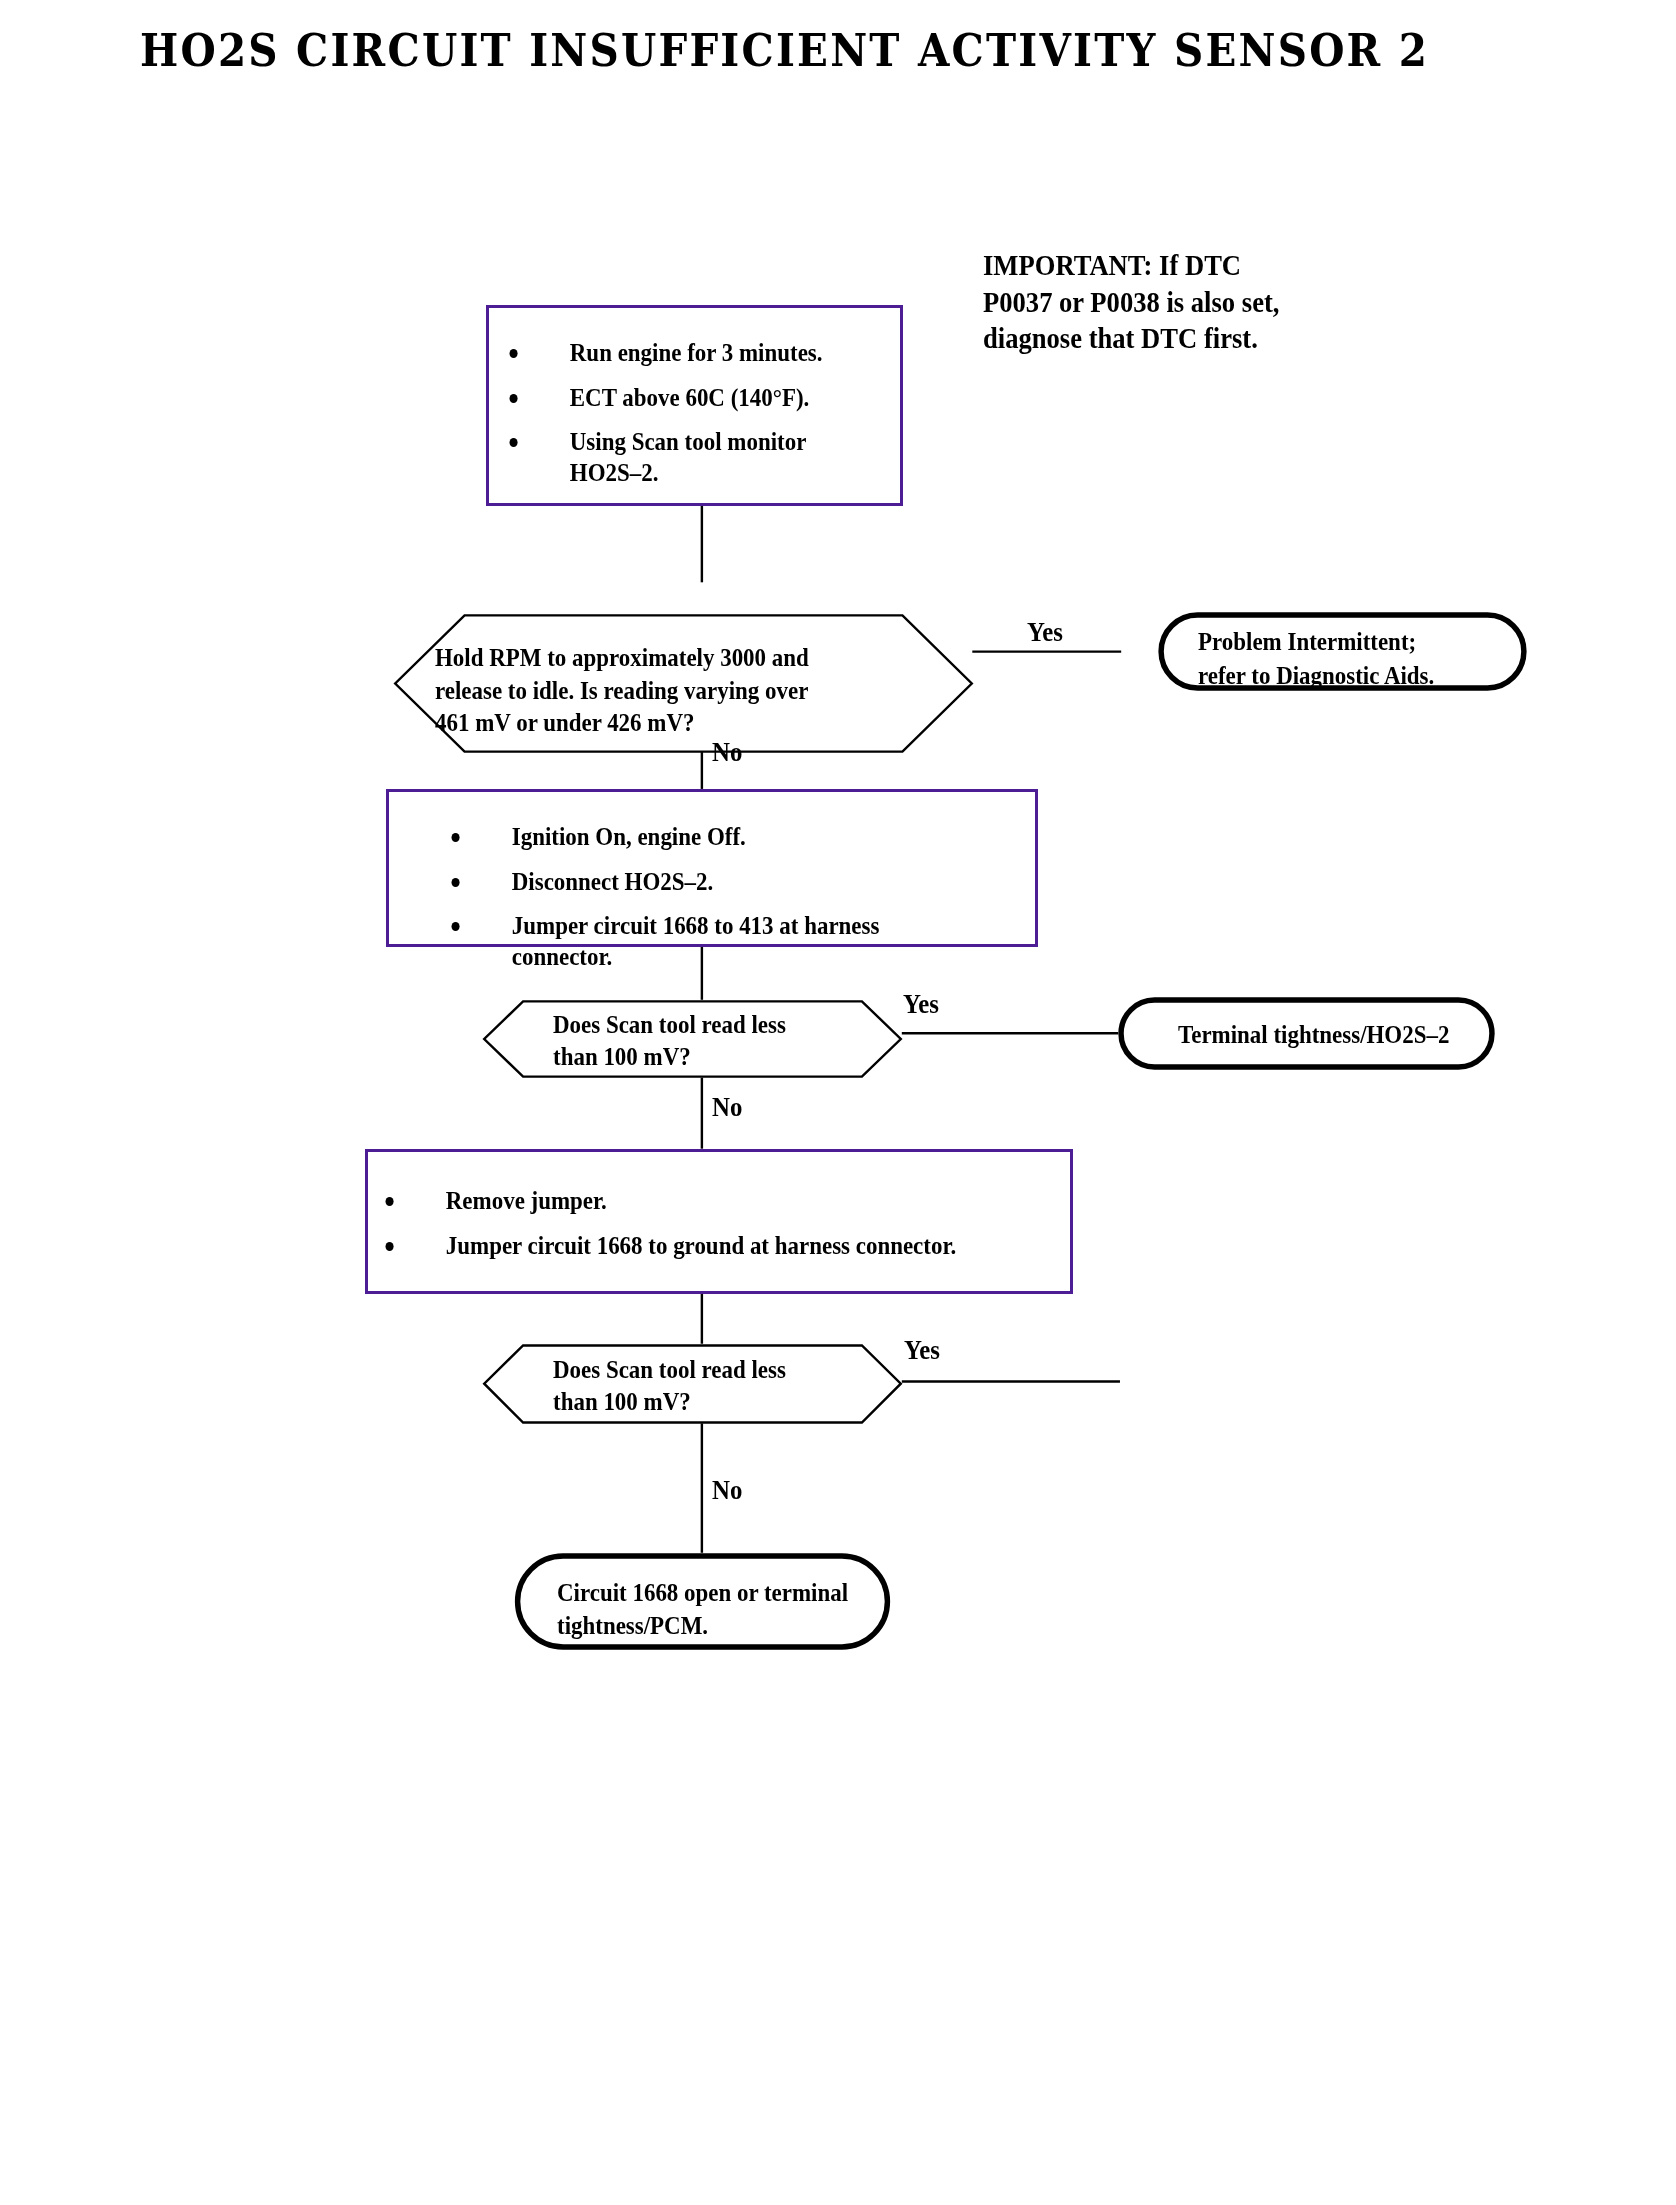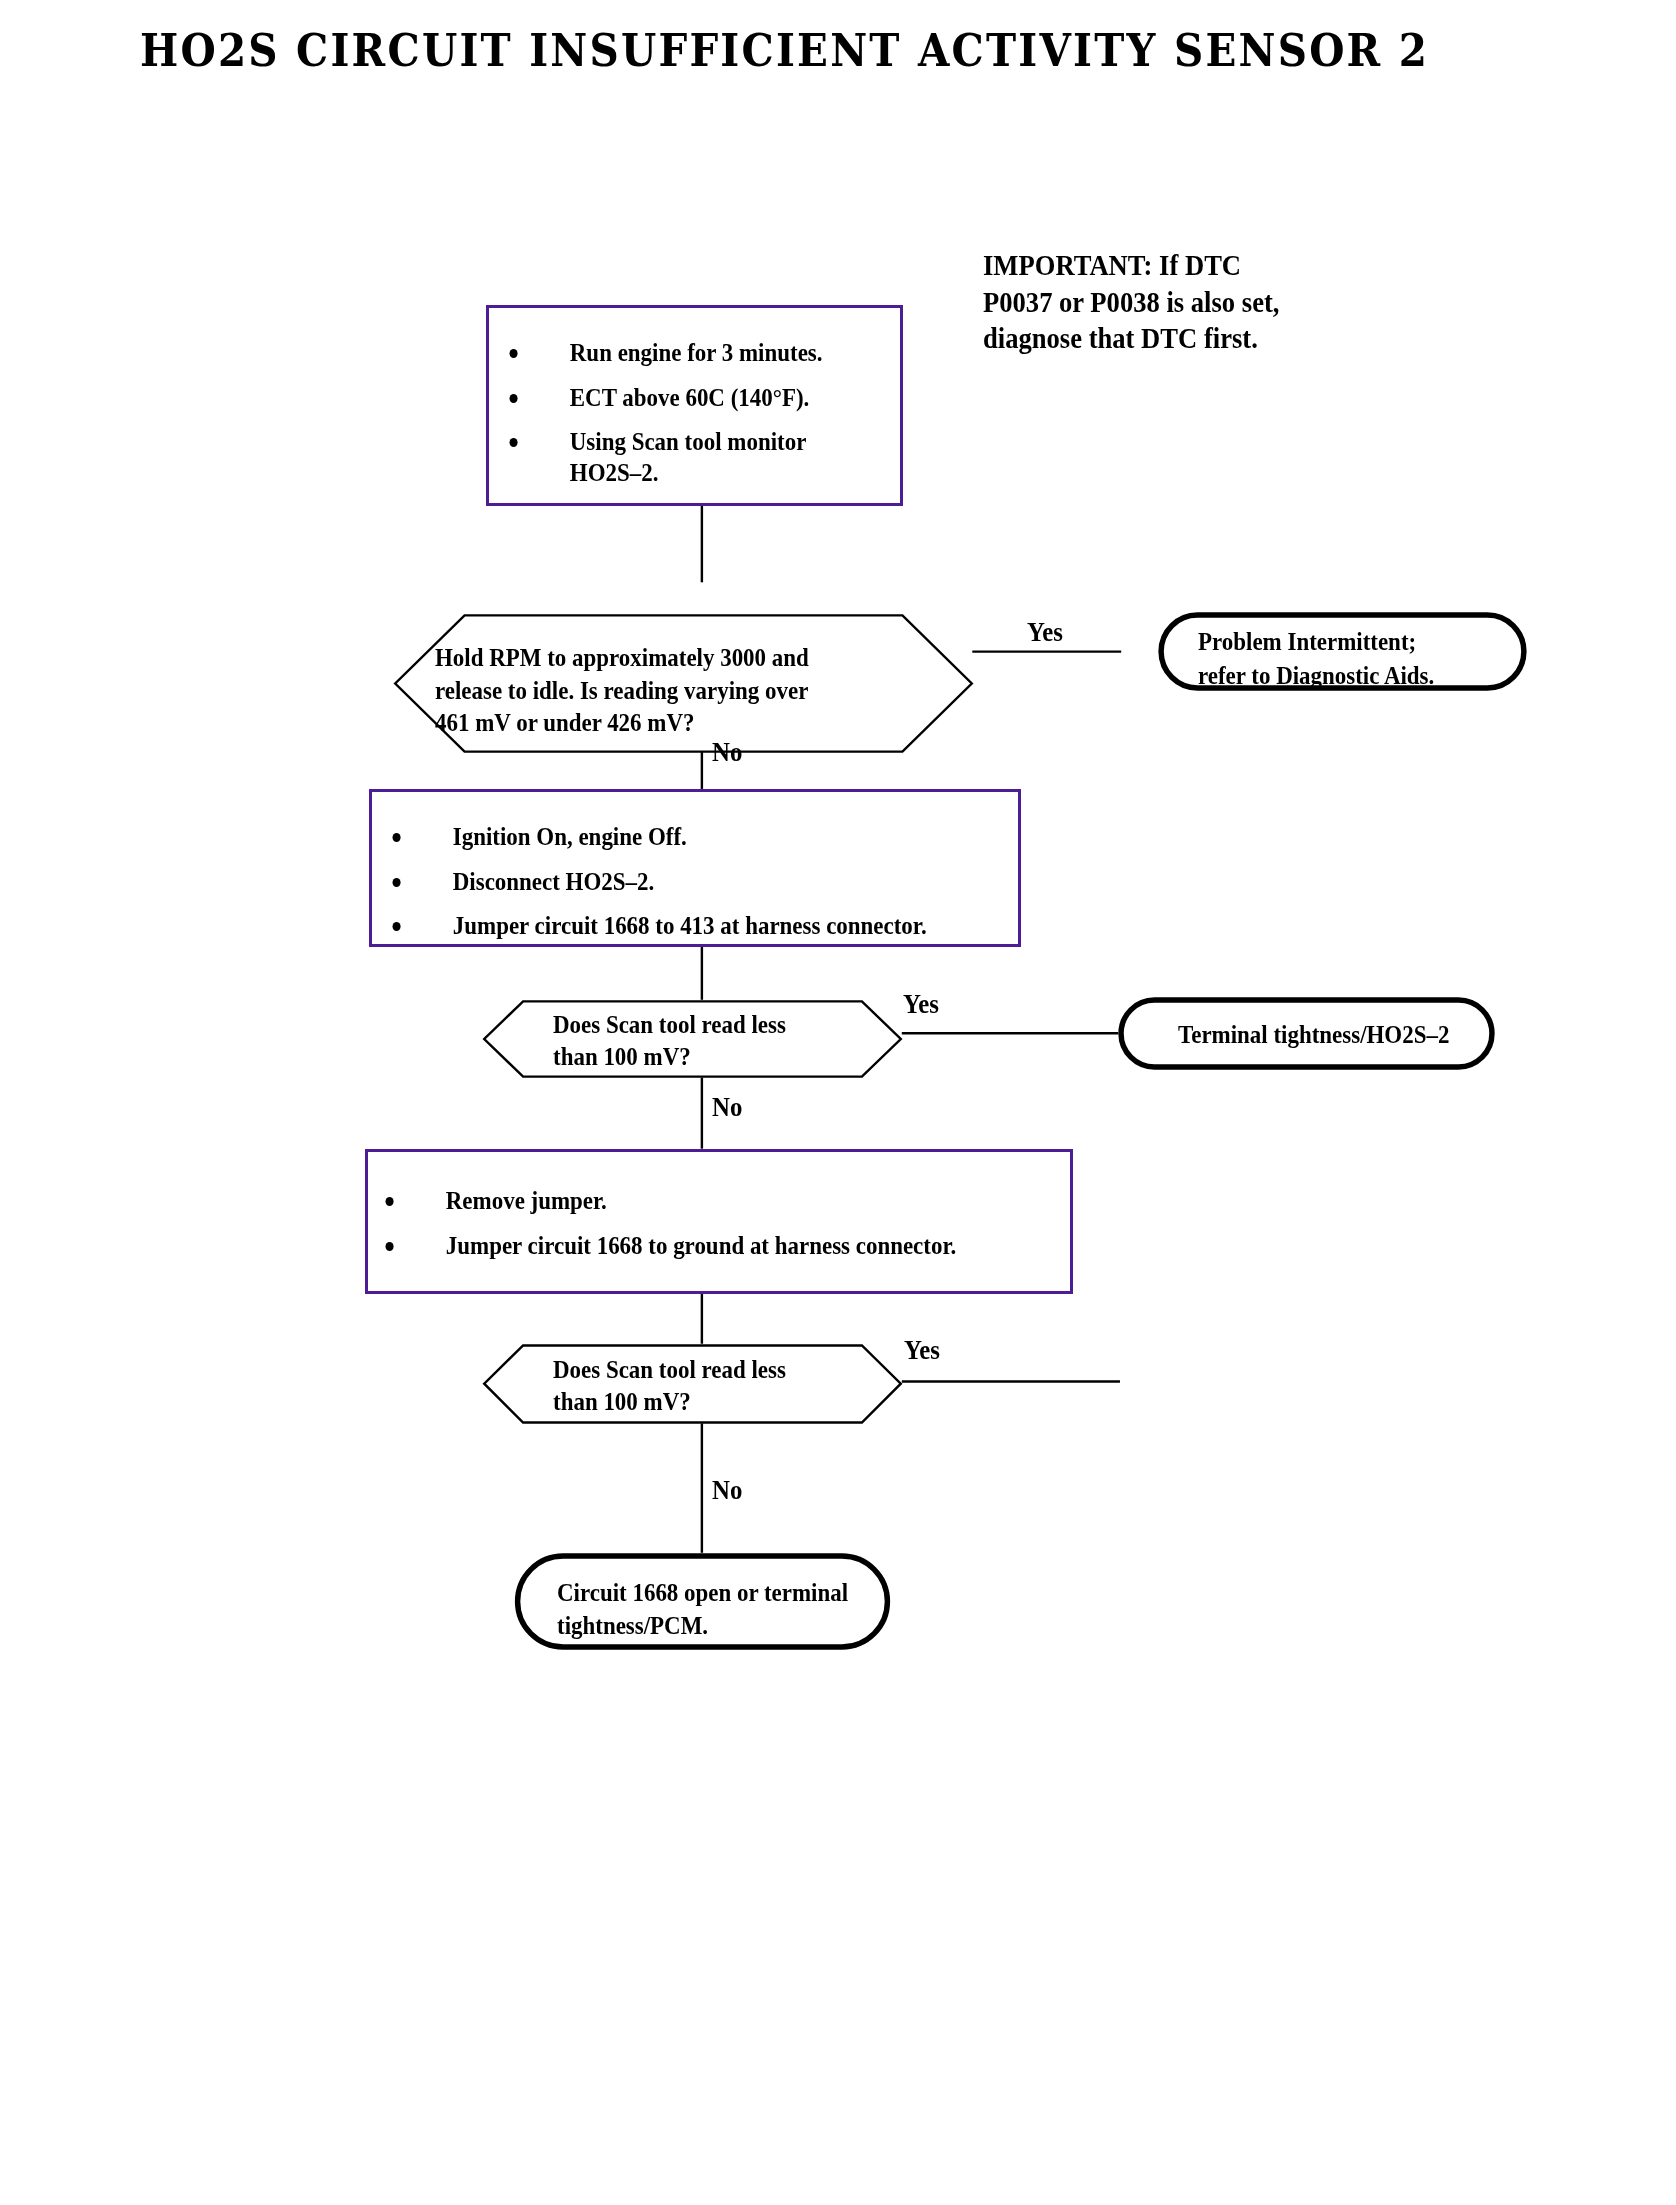--- a/index.html
+++ b/index.html
@@ -202,21 +202,21 @@
   <div class="stadium-wrap" id="result1" style="left:1158px; top:612px; width:369px; height:79px;">
     <svg width="369" height="79" viewBox="0 0 607 130">
       <rect x="5" y="5" width="597" height="120" rx="60" ry="60" fill="#ffffff" stroke="#000000" stroke-width="9"></rect>
     </svg>
     <div class="stadium-text" style="left:40px; top:13.4px; width:328px;">
       <div>Problem Intermittent;</div>
       <div>refer to Diagnostic Aids.</div>
     </div>
   </div>
 
-  <div class="node proc-box" id="step2" style="left:369px; top:789px; width:652px; height:158px;">
+  <div class="node proc-box" id="step2" style="left:386px; top:789px; width:652px; height:158px;padding-left:42px;">
     <ul class="proc-list" style="margin:29px 0 0 16px;">
       <li><span>Ignition On, engine Off.</span></li>
       <li><span>Disconnect HO2S–2.</span></li>
       <li><span>Jumper circuit 1668 to 413 at harness connector.</span></li>
     </ul>
   </div>
 
   <div class="hex-wrap" id="decision2" style="left:483px; top:1000px; width:419px; height:78px;">
     <svg width="419" height="78" viewBox="0 0 690 128">
       <polygon points="66,2 624,2 688,64 624,126 66,126 2,64" fill="#ffffff" stroke="#000000" stroke-width="4"></polygon>

